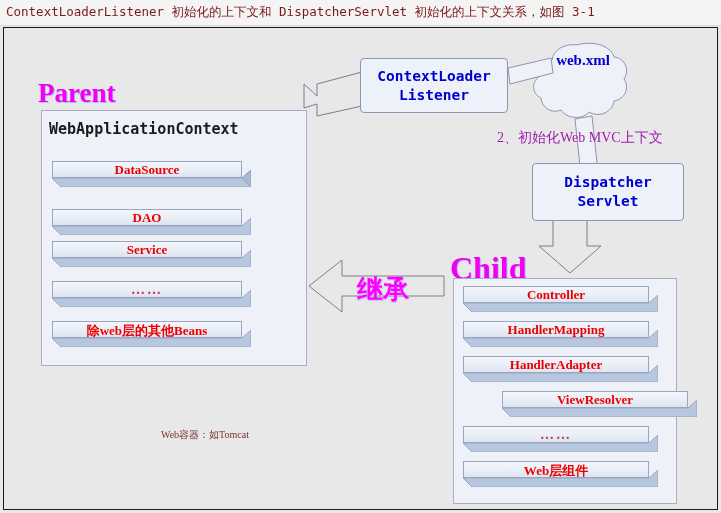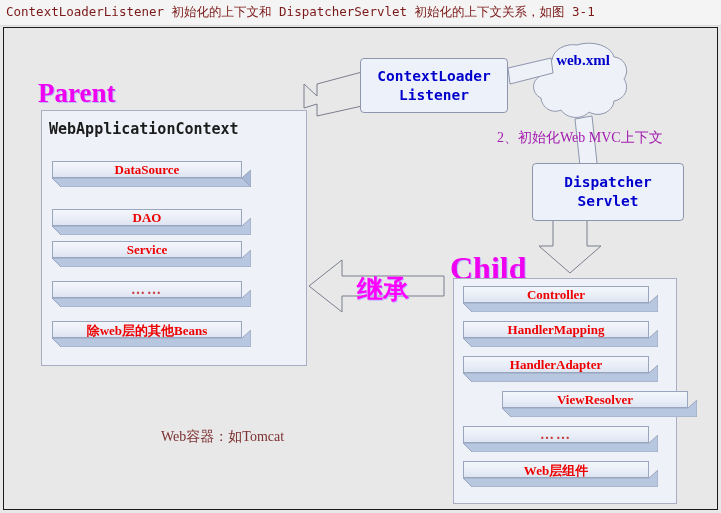--- a/index.html
+++ b/index.html
@@ -108,21 +108,21 @@
     font-size:15px;color:#0000cc;pointer-events:none;
   }
   
   #overlay{position:absolute;left:0;top:0;width:713px;height:481px;pointer-events:none;}
   
   .plain{
     position:absolute;white-space:nowrap;
     font-family:"Liberation Serif", serif;
   }
   #label-mvc{ font-size:14px;color:#a21caf;font-weight:normal;}
-  #label-container{ font-size:14px;color:#7c3030;}
+  #label-container{ font-size:10px;color:#7c3030;}
   #label-inherit{
     font-family:"Liberation Serif", serif;
     font-weight:bold;font-size:26px;color:#ff00ff;
     text-shadow:1px 1px 0 #c0c0ff;
   }
 </style>
 </head>
 <body>
 
 <div id="page">

